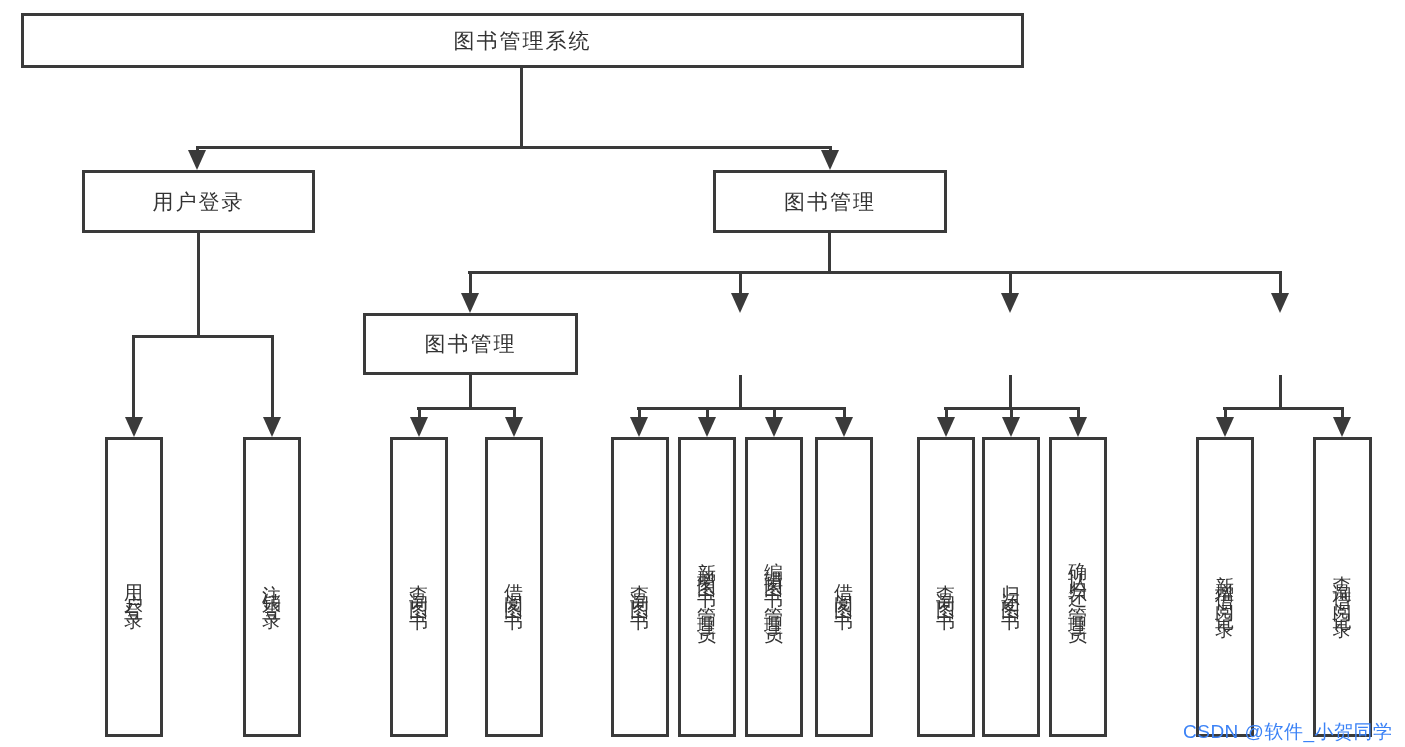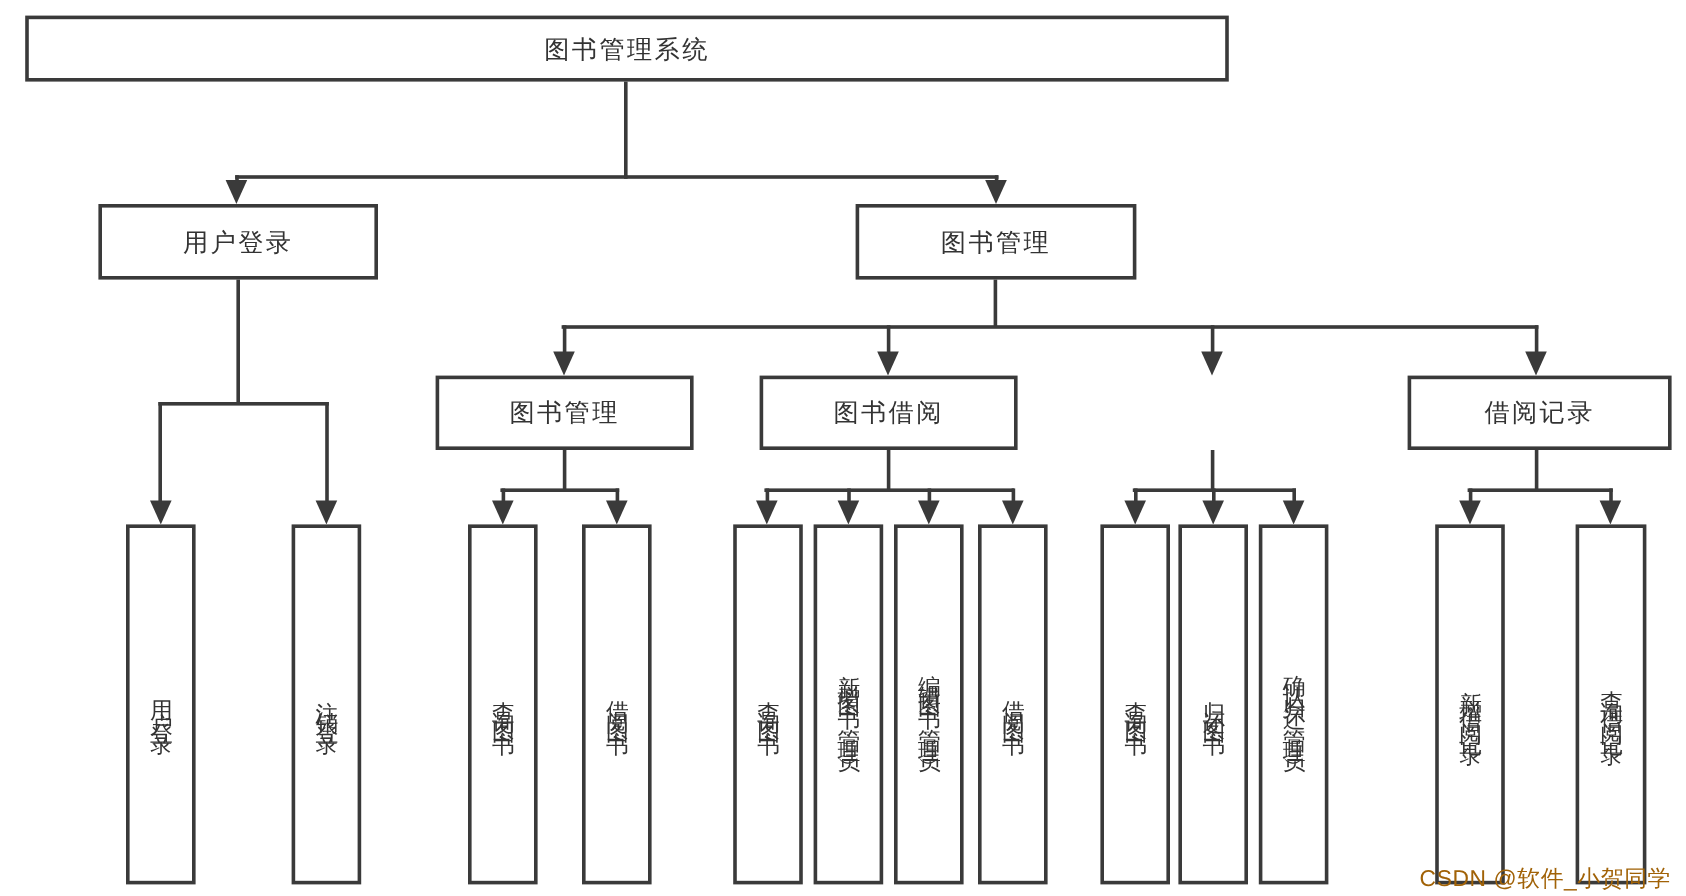--- a/index.html
+++ b/index.html
@@ -14,21 +14,21 @@
   .leaf{top:437px;width:58px;height:300px;}
   .leaf span{writing-mode:vertical-rl;text-orientation:mixed;
              font-size:19px;line-height:1;letter-spacing:9px;white-space:normal;}
 
   .vline{position:absolute;width:3px;background:#3a3a3a;}
   .hline{position:absolute;height:3px;background:#3a3a3a;}
   .arrow{position:absolute;width:0;height:0;
          border-left:9px solid transparent;border-right:9px solid transparent;
          border-top:20px solid #3a3a3a;}
 
-  .watermark{position:absolute;left:1183px;top:719px;font-size:19px;color:#a16207;
+  .watermark{position:absolute;left:1183px;top:719px;font-size:19px;color:#3b82f6;
              letter-spacing:0.5px;z-index:10;}
 </style>
 </head>
 <body>
 
 <div id="stage">
 
   <div class="box hlabel" style="left:21px;top:13px;width:1003px;height:55px">
     <span>图书管理系统</span>
   </div>
@@ -60,26 +60,20 @@
   <div class="arrow" style="left:461px;top:293px"></div>
   <div class="vline" style="left:739px;top:271px;height:24px"></div>
   <div class="arrow" style="left:731px;top:293px"></div>
   <div class="vline" style="left:1009px;top:271px;height:24px"></div>
   <div class="arrow" style="left:1001px;top:293px"></div>
   <div class="vline" style="left:1279px;top:271px;height:24px"></div>
   <div class="arrow" style="left:1271px;top:293px"></div>
 
   <div class="box hlabel" style="left:363px;top:313px;width:215px;height:62px">
     <span>图书管理</span>
-  </div>
-  <div class="box hlabel" style="left:633px;top:313px;width:215px;height:62px">
-    <span>图书借阅</span>
-  </div>
-  <div class="box hlabel" style="left:1173px;top:313px;width:220px;height:62px">
-    <span>借阅记录</span>
   </div>
 
   <div class="vline" style="left:469px;top:375px;height:34px"></div>
   <div class="hline" style="left:417px;top:407px;width:99px"></div>
   <div class="vline" style="left:418px;top:407px;height:14px"></div>
   <div class="arrow" style="left:410px;top:417px"></div>
   <div class="vline" style="left:513px;top:407px;height:14px"></div>
   <div class="arrow" style="left:505px;top:417px"></div>
 
   <div class="vline" style="left:739px;top:375px;height:34px"></div>

